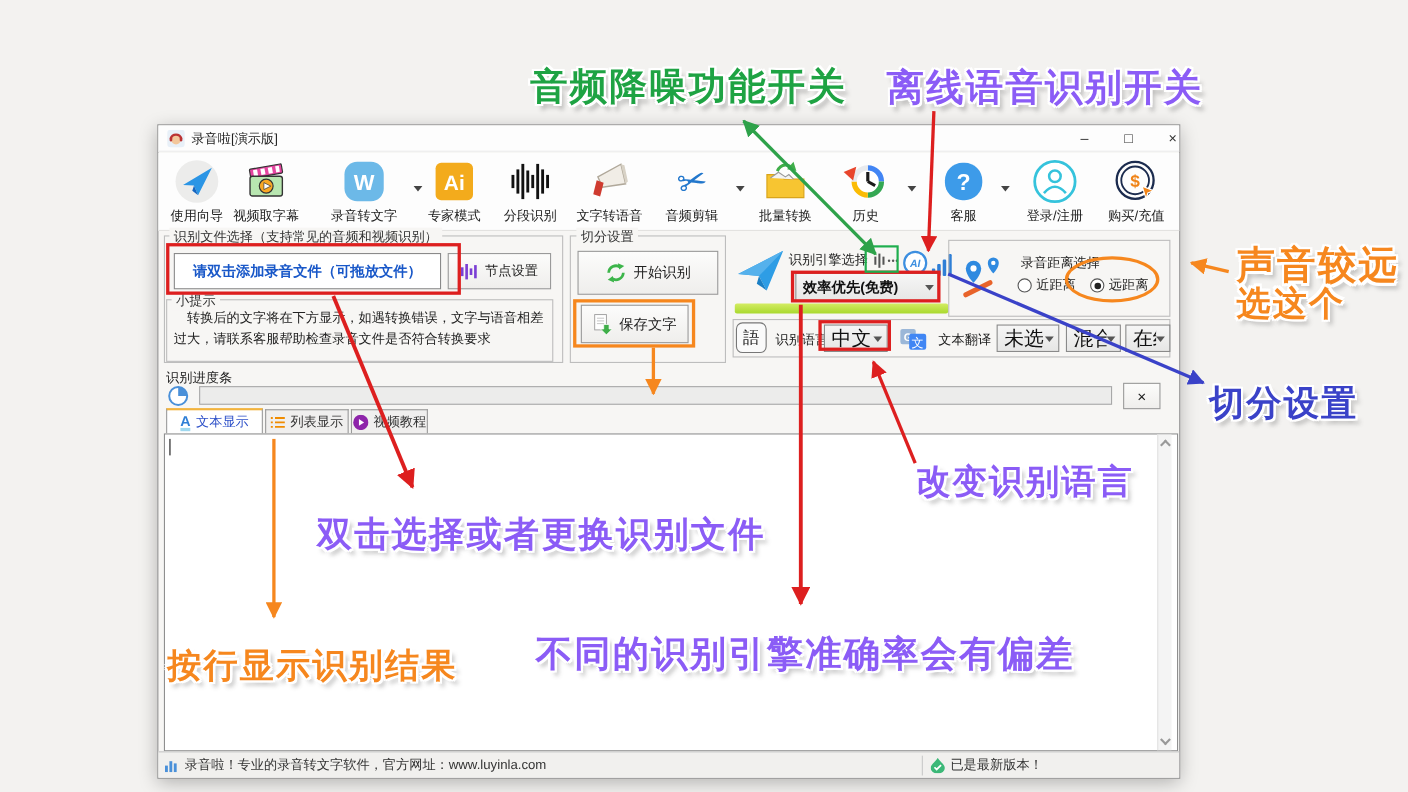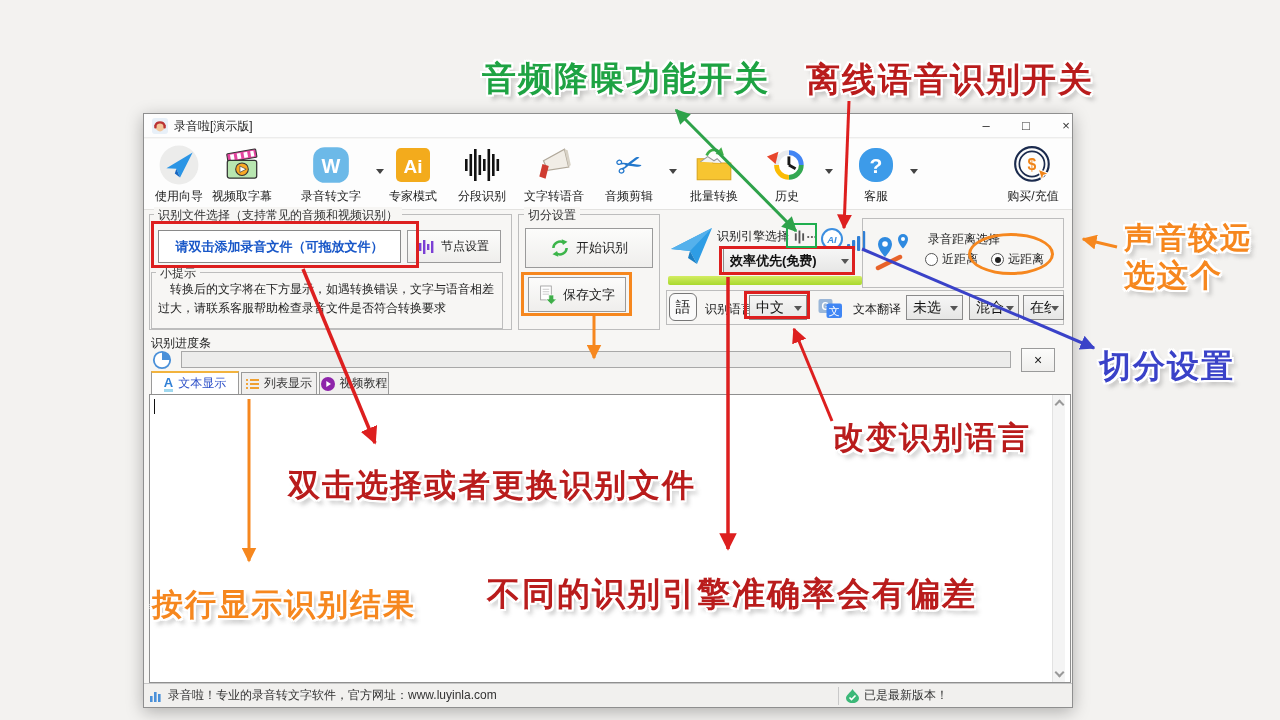--- a/index.html
+++ b/index.html
@@ -19,42 +19,42 @@
   .tb-label{font-size:12px;color:#222;white-space:nowrap;}
   .tb-caret{position:absolute;top:30px;width:0;height:0;border:4px solid transparent;border-top:5px solid #444;}
   .scissors{font-size:32px;color:#2277cc;transform:rotate(-15deg);line-height:1;}
   
   .groupbox{position:absolute;border:1px solid #bdbdbd;}
   .grouplabel{position:absolute;font-size:12px;color:#333;background:#f7f6f4;padding:0 4px;white-space:nowrap;}
   .btn{position:absolute;background:linear-gradient(#fcfcfb,#efeeec);border:1px solid #9a9a9a;display:flex;align-items:center;justify-content:center;gap:6px;font-size:13px;color:#222;cursor:pointer;}
   .filebtn{background:#fff;border:1px solid #8a8a8a;color:#1857c8;font-weight:bold;font-size:13px;}
   .tiptext{position:absolute;font-size:12px;line-height:1.55;color:#222;text-indent:1em;}
   
-  .dd{position:absolute;background:linear-gradient(#f6f6f6,#e6e6e5);border:1px solid #8a8a8a;display:flex;align-items:center;padding:0 4px 0 6px;font-size:14px;color:#111;}
+  .dd{position:absolute;background:linear-gradient(#f6f6f6,#e6e6e5);border:1px solid #8a8a8a;display:flex;align-items:center;padding:0 4px 0 6px;font-size:18px;color:#111;}
   .dd-t{flex:1;white-space:nowrap;overflow:hidden;}
   .dd-c{width:0;height:0;border:4px solid transparent;border-top:5px solid #555;margin-top:5px;}
   .radio-row{position:absolute;display:flex;align-items:center;gap:4px;font-size:12px;color:#222;}
   .radio{width:13px;height:13px;border:1px solid #555;border-radius:50%;background:#fff;position:relative;}
   .radio.checked::after{content:"";position:absolute;left:2.5px;top:2.5px;width:6px;height:6px;border-radius:50%;background:#222;}
   
   .progress-track{position:absolute;background:#ececeb;border:1px solid #a8a8a8;}
   .tab{position:absolute;height:22px;border:1px solid #9a9a9a;border-bottom:none;background:#f0efee;display:flex;align-items:center;justify-content:center;gap:5px;font-size:12px;color:#333;cursor:pointer;}
   .tab.active{background:#fff;border-top:2px solid #f2b33d;color:#2d50c8;height:23px;margin-top:-1px;}
   .textarea{position:absolute;background:#fff;border:1px solid #8f8f8f;}
   .caret-line{position:absolute;width:1px;height:15px;background:#111;}
   .scrollbar{position:absolute;background:#f4f4f4;border-left:1px solid #e2e2e2;}
   .sb-ch{position:absolute;left:3px;width:7px;height:7px;border-left:2px solid #999;border-top:2px solid #999;}
   
   .statusbar{position:absolute;left:0;bottom:0;width:100%;height:24px;background:#f1f0ee;border-top:1px solid #c6c6c6;font-size:12px;color:#333;}
   .sb-text{position:absolute;top:0;line-height:23px;white-space:nowrap;}
   .sb-div{position:absolute;top:3px;width:1px;height:18px;background:#c9c9c9;}
   
   .ann{position:absolute;font-weight:900;letter-spacing:2px;white-space:nowrap;z-index:30;
        text-shadow:-2px -2px 0 #fff,0 -2px 0 #fff,2px -2px 0 #fff,-2px 0 0 #fff,2px 0 0 #fff,-2px 2px 0 #fff,0 2px 0 #fff,2px 2px 0 #fff,4px 5px 4px rgba(80,80,80,.35);}
-  .ann-red{color:#b91c1c}.ann-green{color:#1ea343}.ann-orange{color:#f6871e}.ann-blue{color:#3a42c8}
+  .ann-red{color:#8b5cf6}.ann-green{color:#1ea343}.ann-orange{color:#f6871e}.ann-blue{color:#3a42c8}
   .ann-box{position:absolute;z-index:25;pointer-events:none;}
   .overlay{position:absolute;left:0;top:0;z-index:28;pointer-events:none;}
   .minibadge{position:absolute;display:flex;align-items:center;justify-content:center;}
   .lang-badge{position:absolute;width:28px;height:28px;border:1px solid #777;border-radius:6px;background:#fafafa;
               font-size:15px;color:#222;display:flex;align-items:center;justify-content:center;}
 </style>
 </head>
 <body>
 
 <div class="canvas">
@@ -198,20 +198,30 @@
         <div class="tb-icon">
           <svg width="40" height="40" viewBox="0 0 40 40">
               <rect x="3" y="3" width="34" height="34" rx="16" fill="#3d9be9"></rect>
               <text x="20" y="28" text-anchor="middle" font-size="21" font-weight="bold" fill="#fff">?</text>
             </svg>
         </div>
         <div class="tb-label">客服</div>
       </div>
       <div class="tb-caret" style="left:766px;"></div>
 
+      <div class="tb-item" style="left:782px;width:66px;">
+        <div class="tb-icon">
+          <svg width="42" height="42" viewBox="0 0 40 40">
+            <circle cx="20" cy="20" r="17.5" fill="#fff" stroke="#35c3dc" stroke-width="2.4"></circle>
+            <circle cx="20" cy="15.5" r="5" fill="none" stroke="#35c3dc" stroke-width="2.2"></circle>
+            <path d="M10.5 30 q9.5 -11 19 0" fill="none" stroke="#35c3dc" stroke-width="2.2"></path>
+          </svg>
+        </div>
+        <div class="tb-label">登录/注册</div>
+      </div>
 
       <div class="tb-item" style="left:856px;width:66px;">
         <div class="tb-icon">
           <svg width="42" height="42" viewBox="0 0 40 40">
             <circle cx="19" cy="19" r="16" fill="none" stroke="#1b2b4e" stroke-width="2"></circle>
             <circle cx="19" cy="19" r="12" fill="none" stroke="#1b2b4e" stroke-width="1.6"></circle>
             <text x="19" y="25" text-anchor="middle" font-size="15" font-weight="bold" fill="#f08418">$</text>
             <path d="M25 24 l10 4 -5 2 -1.5 5 z" fill="#f08418" stroke="#fff" stroke-width="1"></path>
           </svg>
         </div>
@@ -439,20 +449,20 @@
     <line x1="1117" y1="247" x2="1083" y2="239" stroke="#f6871e" stroke-width="3" marker-end="url(#ah-orange)"></line>
     <line x1="303" y1="269" x2="375" y2="443" stroke="#dd1f1f" stroke-width="3.5" marker-end="url(#ah-red)"></line>
     <line x1="594" y1="316" x2="594" y2="358" stroke="#f6871e" stroke-width="3" marker-end="url(#ah-orange)"></line>
     <line x1="249" y1="399" x2="249" y2="561" stroke="#f6871e" stroke-width="3" marker-end="url(#ah-orange)"></line>
     <line x1="832" y1="421" x2="794" y2="329" stroke="#dd1f1f" stroke-width="3" marker-end="url(#ah-red)"></line>
     <line x1="728" y1="277" x2="728" y2="549" stroke="#dd1f1f" stroke-width="3.5" marker-end="url(#ah-red)"></line>
   </svg>
 
   <div class="ann ann-green" style="left:482px;top:56px;font-size:34px;">音频降噪功能开关</div>
   <div class="ann ann-red" style="left:806px;top:57px;font-size:34px;">离线语音识别开关</div>
-  <div class="ann ann-orange" style="left:1124px;top:218px;font-size:30px;">声音较远</div>
+  <div class="ann ann-orange" style="left:1124px;top:218px;font-size:35px;">声音较远</div>
   <div class="ann ann-orange" style="left:1124px;top:255px;font-size:31px;">选这个</div>
   <div class="ann ann-blue" style="left:1099px;top:345px;font-size:32px;">切分设置</div>
   <div class="ann ann-red" style="left:833px;top:417px;font-size:31px;">改变识别语言</div>
   <div class="ann ann-red" style="left:288px;top:464px;font-size:32px;">双击选择或者更换识别文件</div>
   <div class="ann ann-red" style="left:487px;top:572px;font-size:33px;">不同的识别引擎准确率会有偏差</div>
   <div class="ann ann-orange" style="left:152px;top:584px;font-size:31px;">按行显示识别结果</div>
 </div>
 
 </body></html>

